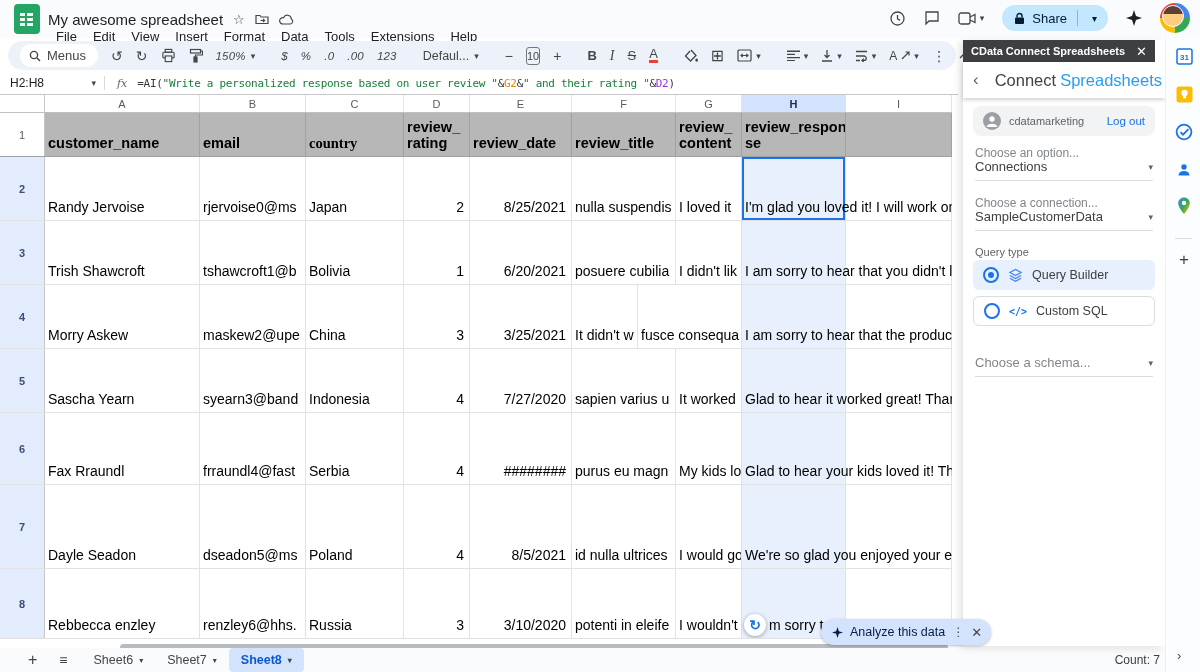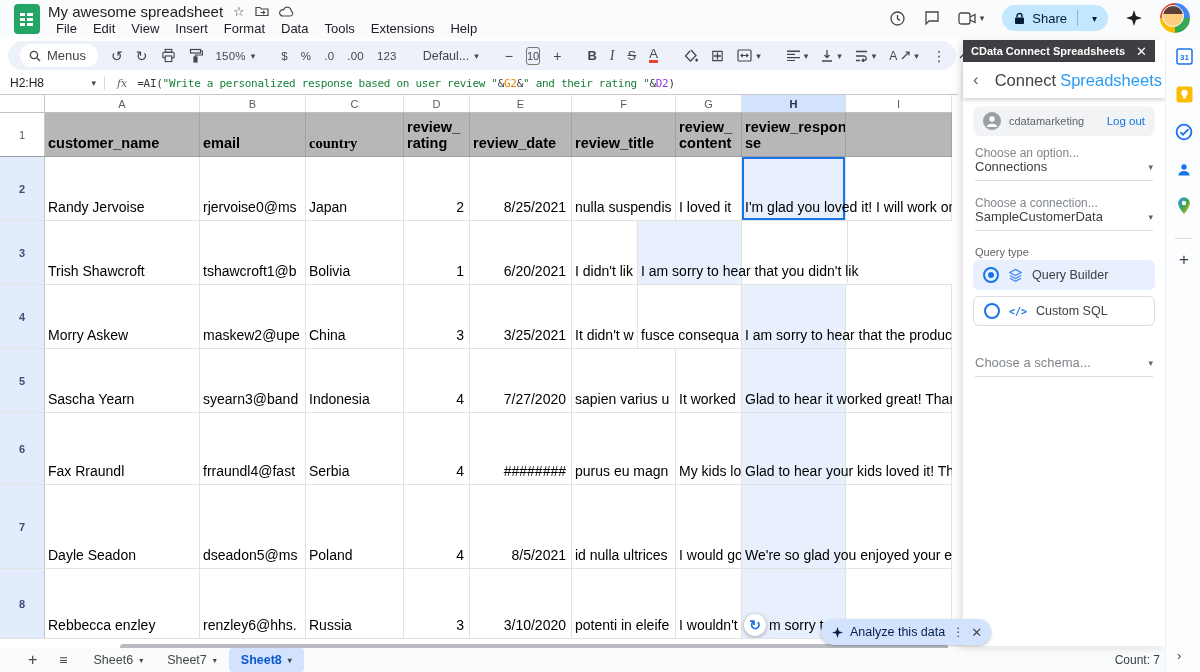--- a/index.html
+++ b/index.html
@@ -9,41 +9,41 @@
 
   
   #topbar{position:absolute;left:0;top:0;width:1200px;height:38px;background:#f9fbfd;display:flex;align-items:flex-start;}
   #sheets-logo{width:26px;height:30px;margin:4px 8px 0 14px;position:relative;}
   #sheets-logo .body{position:absolute;inset:0;background:#23a566;border-radius:4px;}
   #sheets-logo .grid{position:absolute;left:6px;top:9px;width:13px;height:13px;background:
      linear-gradient(#fff,#fff);}
   #sheets-logo .grid::after{content:"";position:absolute;inset:0;
      background:linear-gradient(90deg,transparent 5px,#23a566 5px,#23a566 7px,transparent 7px),
                 linear-gradient(0deg,transparent 3px,#23a566 3px,#23a566 4.5px,transparent 4.5px,transparent 8px,#23a566 8px,#23a566 9.5px,transparent 9.5px);}
-  #title-block{display:flex;flex-direction:column;margin-top:2px;}
+  #title-block{display:flex;flex-direction:column;margin-top:10px;}
   #title-row{display:flex;align-items:center;gap:10px;height:18px;}
   #doc-title{font-size:15px;color:#1f1f1f;}
   .tbicon{color:#444746;font-size:13px;line-height:13px;}
   #menu-row{display:flex;height:17px;margin-top:1px;}
   #menu-row span{font-size:13px;color:#202124;padding:0 8px;cursor:default;}
   #topbar-right{margin-left:auto;display:flex;align-items:center;gap:18px;padding-right:10px;height:36px;}
   #share-btn{background:#c2e7ff;border-radius:999px;height:26px;display:flex;align-items:center;padding:0 4px 0 12px;gap:7px;color:#001d35;}
   #share-btn .lbl{font-size:13px;font-weight:500;}
   #share-btn .sep{width:1px;height:16px;background:rgba(0,29,53,.25);margin-left:3px;}
   #share-btn .dd{font-size:10px;padding:0 7px;color:#001d35;}
   #avatar{width:26px;height:26px;border-radius:50%;padding:2px;background:conic-gradient(#4285f4 0 25%,#34a853 25% 50%,#fbbc04 50% 75%,#ea4335 75% 100%);}
   #avatar .face{width:22px;height:22px;border-radius:50%;background:linear-gradient(180deg,#5d4037 0 42%,#ffcc80 42%);border:1px solid #fff;box-sizing:border-box;}
 
   
   #toolbar{position:absolute;left:8px;top:41px;width:948px;height:29px;background:#edf2fa;border-radius:999px;display:flex;align-items:center;gap:13px;padding:0 12px;box-sizing:border-box;color:#444746;}
   #menus-pill{background:#fff;border-radius:999px;height:23px;display:flex;align-items:center;gap:6px;padding:0 12px 0 9px;font-size:13px;color:#444746;}
   .ticon{font-size:14px;line-height:14px;color:#444746;cursor:default;}
   .tsep{width:1px;height:16px;background:#c7cdd6;}
   .dd{font-size:9px;color:#444746;}
-  .tnum{font-size:11.5px;letter-spacing:.2px;}
+  .tnum{font-size:11.5px;letter-spacing:.2px;font-style:italic;}
   #font-dd{font-size:12.5px;max-width:56px;}
   #size-box{border:1px solid #747775;border-radius:3px;width:23px;height:16px;font-size:11px;text-align:center;line-height:16px;background:transparent;}
   .bld{font-weight:bold;font-size:13px;}
   .ital{font-style:italic;font-family:"Liberation Serif",serif;font-size:14px;}
   .strk{text-decoration:line-through;font-size:13px;}
   .tclr{font-size:13px;border-bottom:3px solid #e94235;line-height:12px;}
   #tb-collapse{margin-left:auto;}
 
   
   #formulabar{position:absolute;left:0;top:72px;width:958px;height:22px;background:#fff;border-bottom:1px solid #c7c7c7;display:flex;align-items:center;}
@@ -350,20 +350,21 @@
           </div>
           <div class="cell" style="width: 106px; flex: 0 0 106px;"></div>
         </div>
         <div class="g-row" style="height: 64px;">
           <div class="rowhdr sel">3</div>
           <div class="cell" style="width: 155px; flex: 0 0 155px;">Trish Shawcroft</div>
           <div class="cell" style="width: 106px; flex: 0 0 106px;">tshawcroft1@b</div>
           <div class="cell" style="width: 98px; flex: 0 0 98px;">Bolivia</div>
           <div class="cell num" style="width: 66px; flex: 0 0 66px;">1</div>
           <div class="cell num" style="width: 102px; flex: 0 0 102px;">6/20/2021</div>
+          <div class="cell" style="width: 104px; flex: 0 0 104px;">posuere cubilia</div>
           <div class="cell" style="width: 66px; flex: 0 0 66px;">I didn't lik</div>
           <div class="cell selcol" style="width: 104px; flex: 0 0 104px;">
             <span class="ovf">I am sorry to hear that you didn't lik</span>
           </div>
           <div class="cell" style="width: 106px; flex: 0 0 106px;"></div>
         </div>
         <div class="g-row" style="height: 64px;">
           <div class="rowhdr sel">4</div>
           <div class="cell" style="width: 155px; flex: 0 0 155px;">Morry Askew</div>
           <div class="cell" style="width: 106px; flex: 0 0 106px;">maskew2@upe</div>

